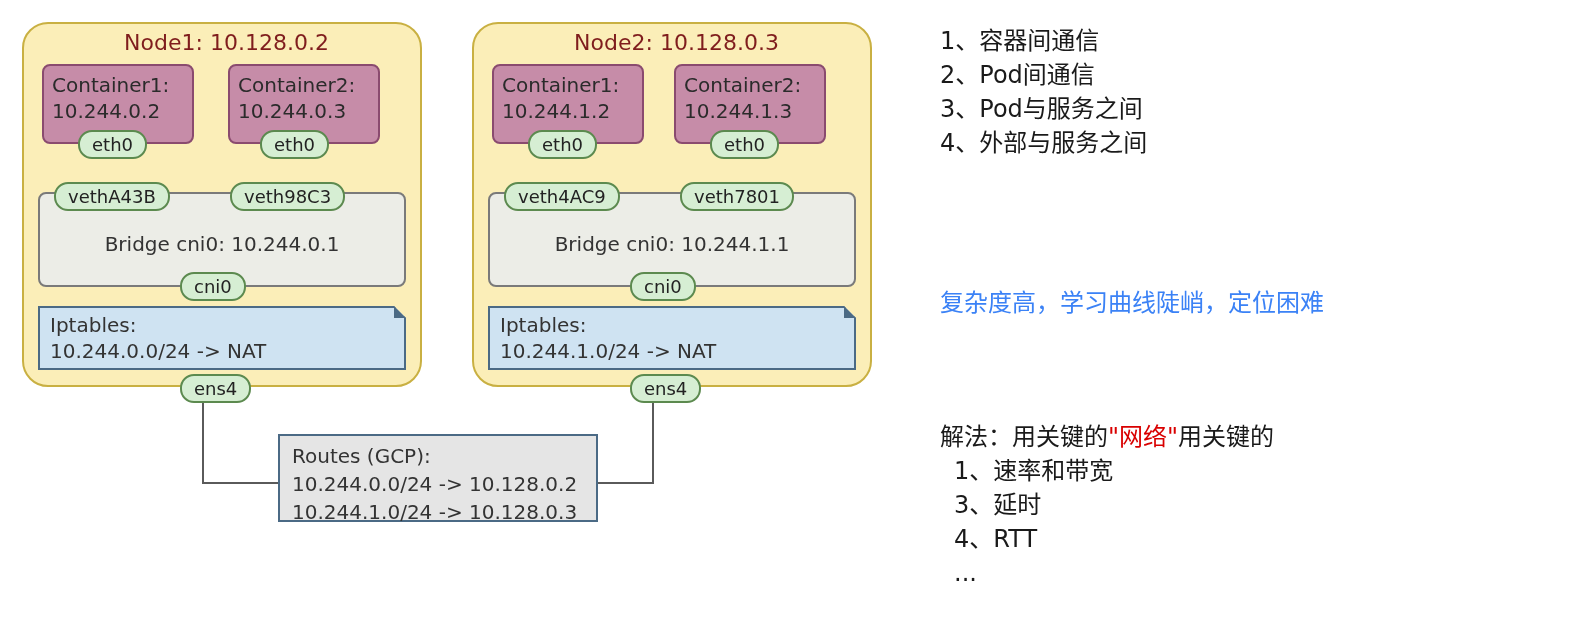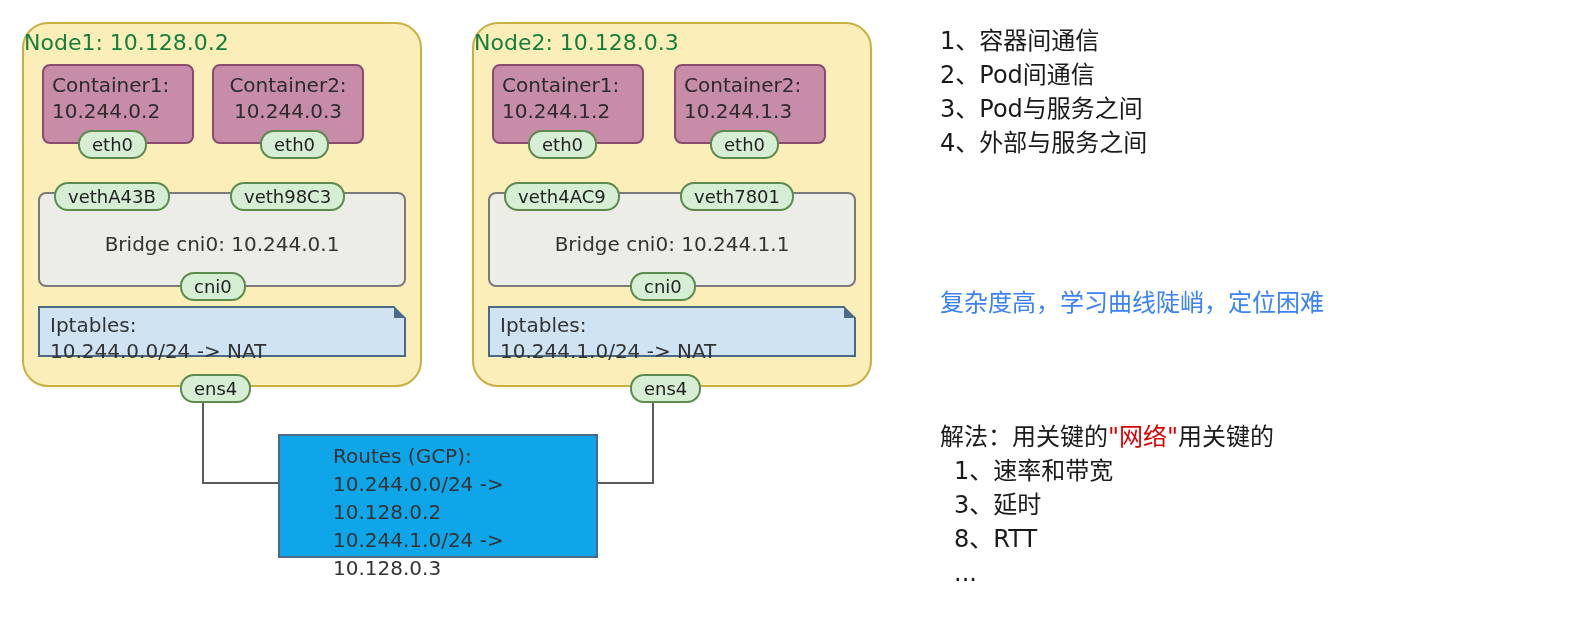--- a/index.html
+++ b/index.html
@@ -34,25 +34,25 @@
     height: 365px;
     border: 2px solid #c9b042;
     background: #fbeeb8;
     border-radius: 26px;
     box-sizing: border-box;
     z-index: 2;
   }
   .node-title {
     position: absolute;
     top: 6px;
-    left: 0;
+    left: 9px;
     right: 0;
-    text-align: left;
+    text-align: center;
     font-size: 22px;
-    color: #15803d;
+    color: #7f1d1d;
     z-index: 4;
   }
   .container-box {
     position: absolute;
     width: 152px;
     height: 80px;
     background: #c68ca8;
     border: 2px solid #8a4b6f;
     border-radius: 8px;
     box-sizing: border-box;
@@ -98,21 +98,21 @@
     right: 0;
     text-align: center;
     font-size: 20px;
     color: #333;
   }
   .iptables-box {
     position: absolute;
     left: 14px;
     right: 14px;
     top: 282px;
-    height: 51px;
+    height: 64px;
     background: #cfe3f2;
     border: 2px solid #4b6a85;
     box-sizing: border-box;
     z-index: 4;
   }
   .iptables-box .corner {
     position: absolute;
     top: -2px;
     right: -2px;
     width: 0; height: 0;
@@ -132,26 +132,25 @@
   .ipt-line {
     font-size: 20px;
     line-height: 26px;
     color: #333;
     padding-left: 10px;
   }
   .ipt-line.first { padding-top: 4px; }
   .routes-box {
     position: absolute;
     width: 320px;
-    height: 124px;
-    background: #0ea5e9;
+    height: 88px;
+    background: #e5e5e5;
     border: 2px solid #4b6a85;
     box-sizing: border-box;
     z-index: 4;
-    padding-left: 41px;
   }
   .routes-line {
     font-size: 20px;
     line-height: 28px;
     color: #333;
     padding-left: 12px;
   }
   .routes-line.first { padding-top: 6px; }
 
   
@@ -205,21 +204,21 @@
     <div class="wire" style="left:630px; top:255px; width:2px; height:40px; z-index:1;"></div>
 
     <div class="node" style="left:0; top:0;">
       <div class="node-title">Node1: 10.128.0.2</div>
 
       <div class="container-box" style="left:18px; top:40px;">
         <div class="container-label">Container1: 10.244.0.2</div>
       </div>
       <div class="chip" style="left:54px; top:106px;">eth0</div>
 
-      <div class="container-box" style="left:188px; top:40px;text-align:center;">
+      <div class="container-box" style="left:204px; top:40px;">
         <div class="container-label">Container2: 10.244.0.3</div>
       </div>
       <div class="chip" style="left:236px; top:106px;">eth0</div>
 
       <div class="bridge-box">
         <div class="bridge-title">Bridge cni0: 10.244.0.1</div>
       </div>
       <div class="chip" style="left:30px;  top:158px;">vethA43B</div>
       <div class="chip" style="left:206px; top:158px;">veth98C3</div>
       <div class="chip" style="left:156px; top:248px;">cni0</div>
@@ -277,19 +276,19 @@
 
     <div class="red-line">复杂度高，学习曲线陡峭，定位困难</div>
 
     <div class="solution-block">
       <div class="solution-line1">
         <span>解法：用关键的</span><span class="red-inline">"网络"</span><span>用关键的</span>
       </div>
       <div class="metrics">
         <div>1、速率和带宽</div>
         <div>3、延时</div>
-        <div>8、RTT</div>
+        <div>4、RTT</div>
         <div>...</div>
       </div>
     </div>
   </div>
 
 </div>
 
 </body></html>

